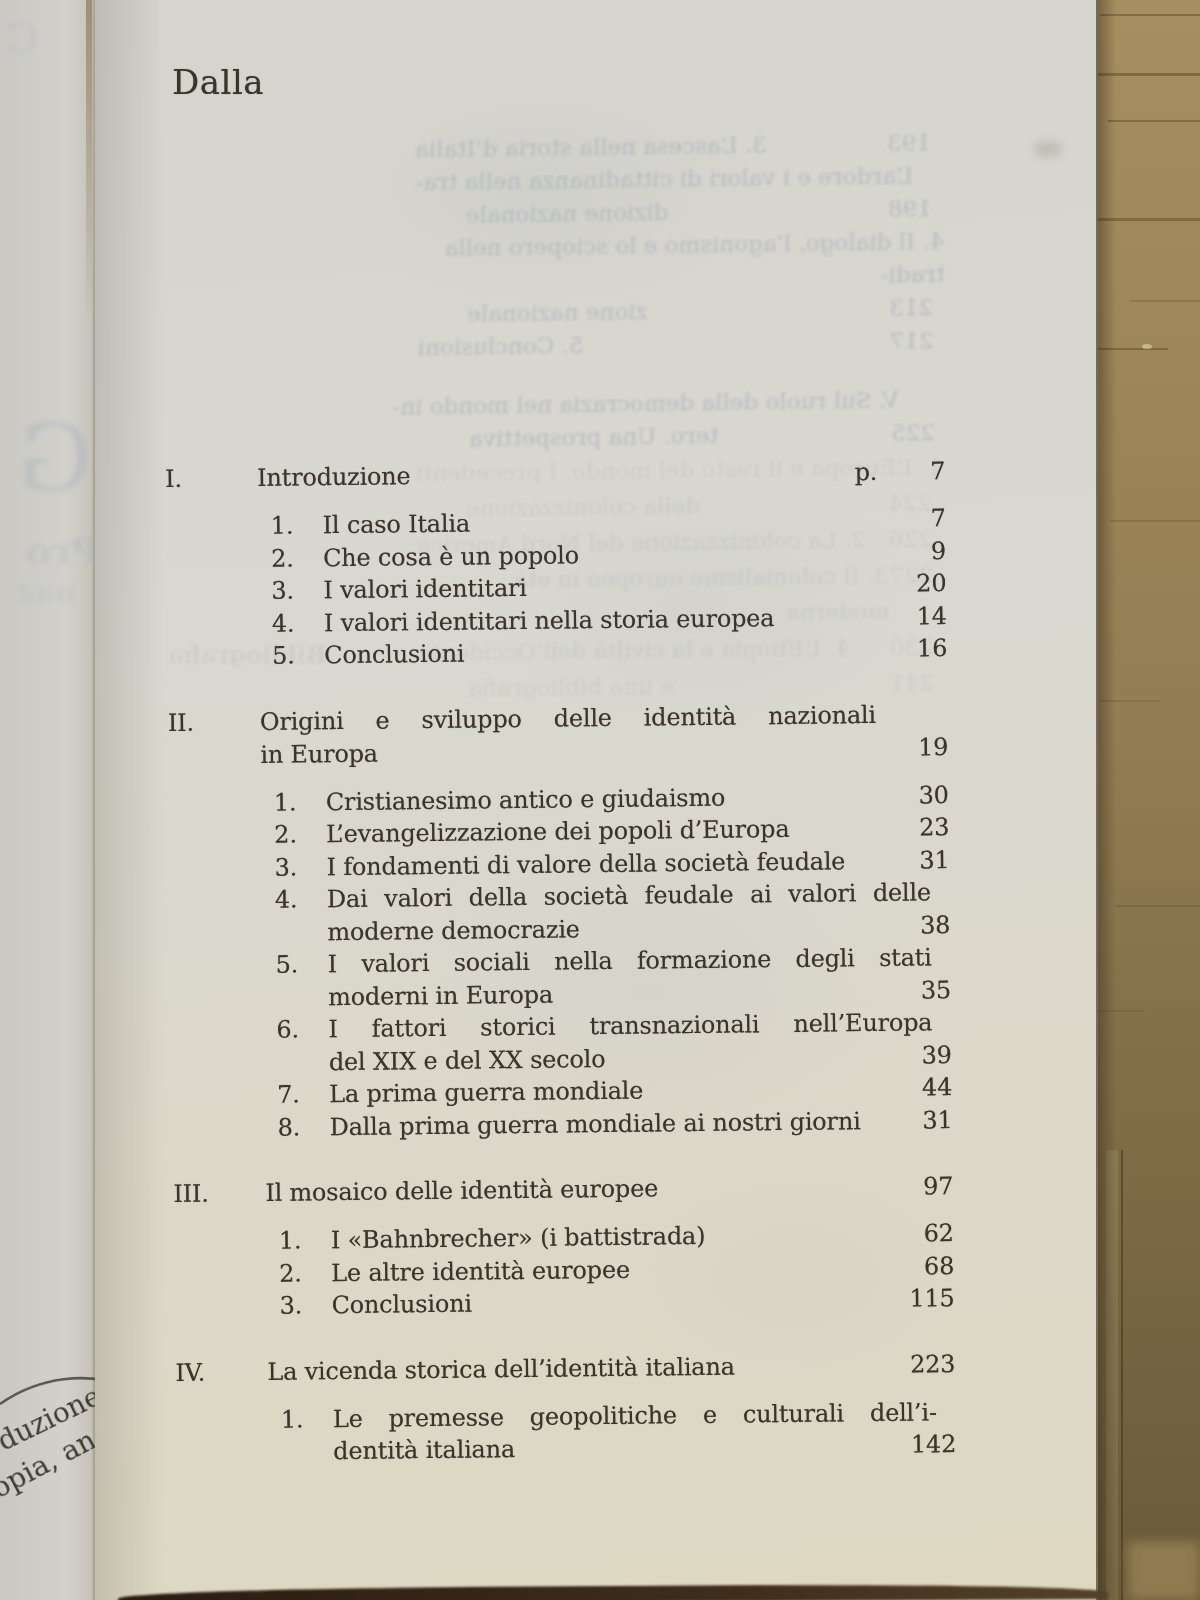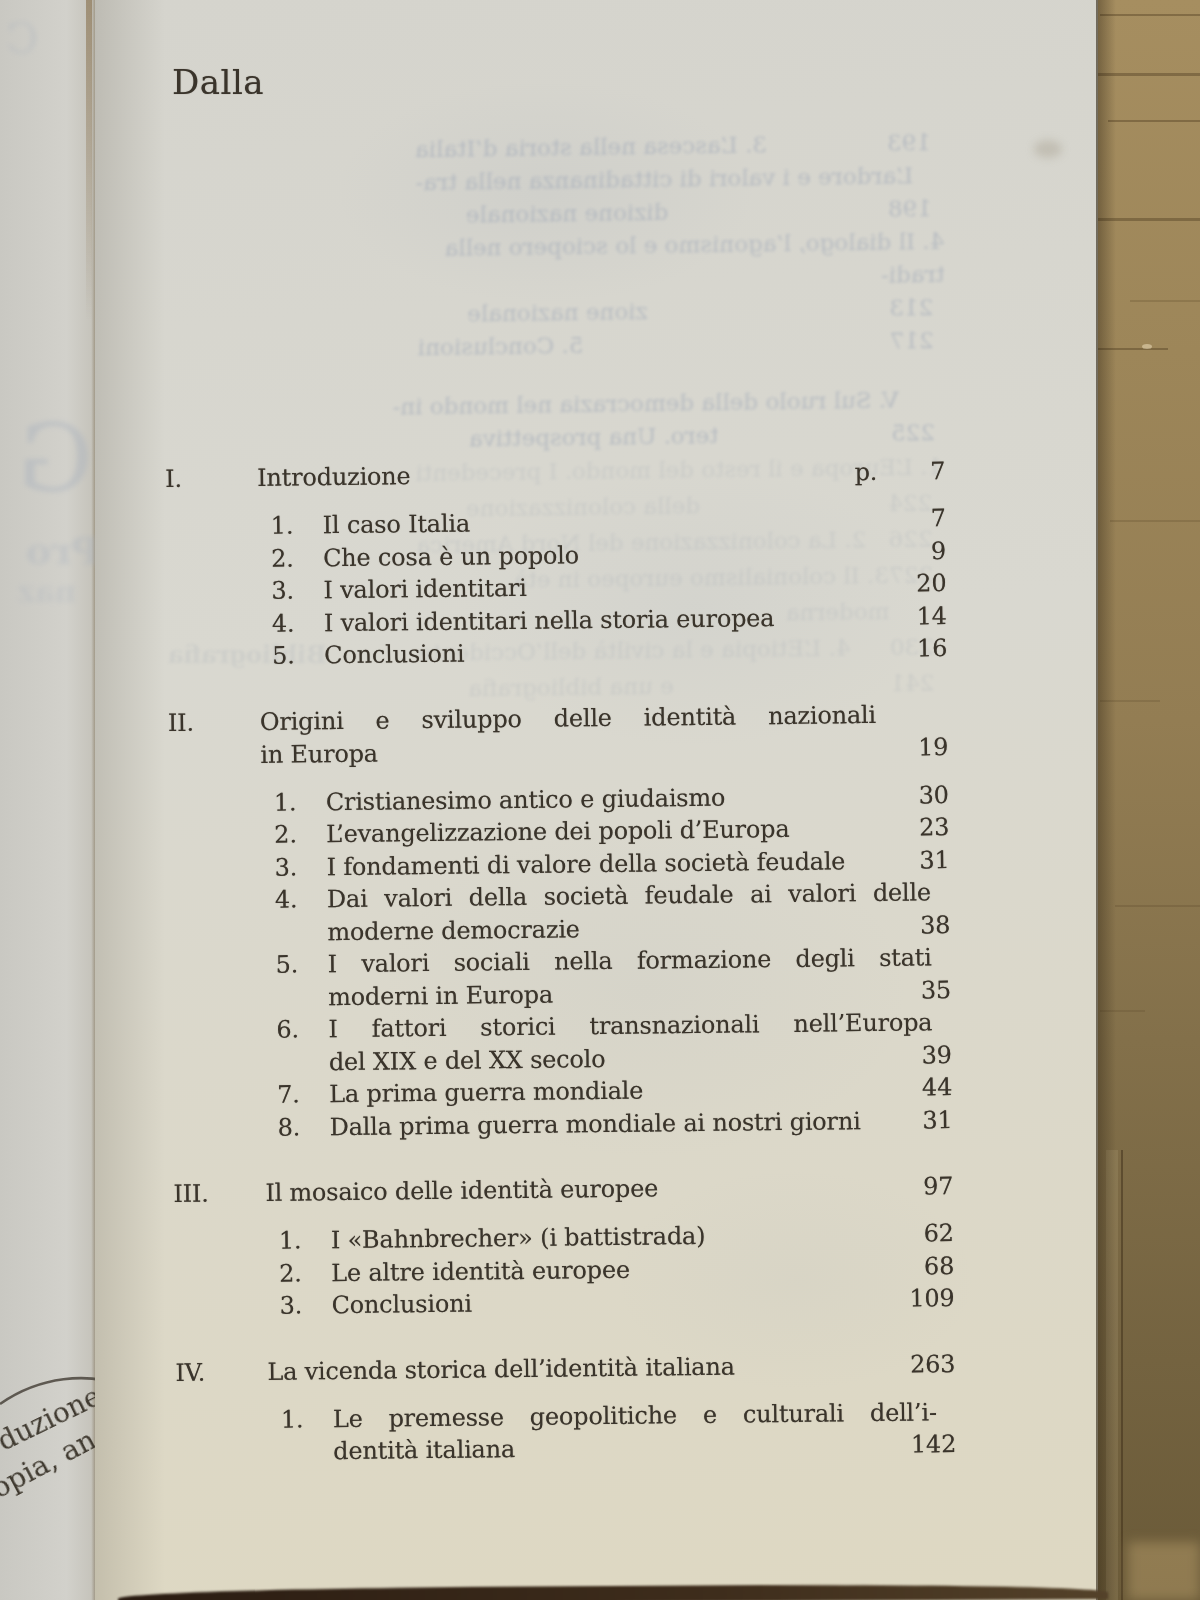--- a/index.html
+++ b/index.html
@@ -336,33 +336,33 @@
           <span class="itext">
               <span class="tl">Le altre identità europee</span>
             </span>
           <span class="pg">68</span>
         </div>
         <div class="irow">
           <span class="inum">3.</span>
           <span class="itext">
               <span class="tl">Conclusioni</span>
             </span>
-          <span class="pg">109</span>
+          <span class="pg">115</span>
         </div>
       </div>
     </div>
 
     <div class="sec">
       <div class="srow">
         <span class="rn">IV.</span>
         <span class="stitle">
             <span class="tl">La vicenda storica dell’identità italiana</span>
           </span>
         <span class="pgcol">
-            <span class="pg">263</span>
+            <span class="pg">223</span>
           </span>
       </div>
       <div class="items">
         <div class="irow">
           <span class="inum">1.</span>
           <span class="itext">
             <span class="tl sp">Le premesse geopolitiche e culturali dell’i-</span>
             <span class="tl">dentità italiana</span>
           </span>
           <span class="pg">142</span>

